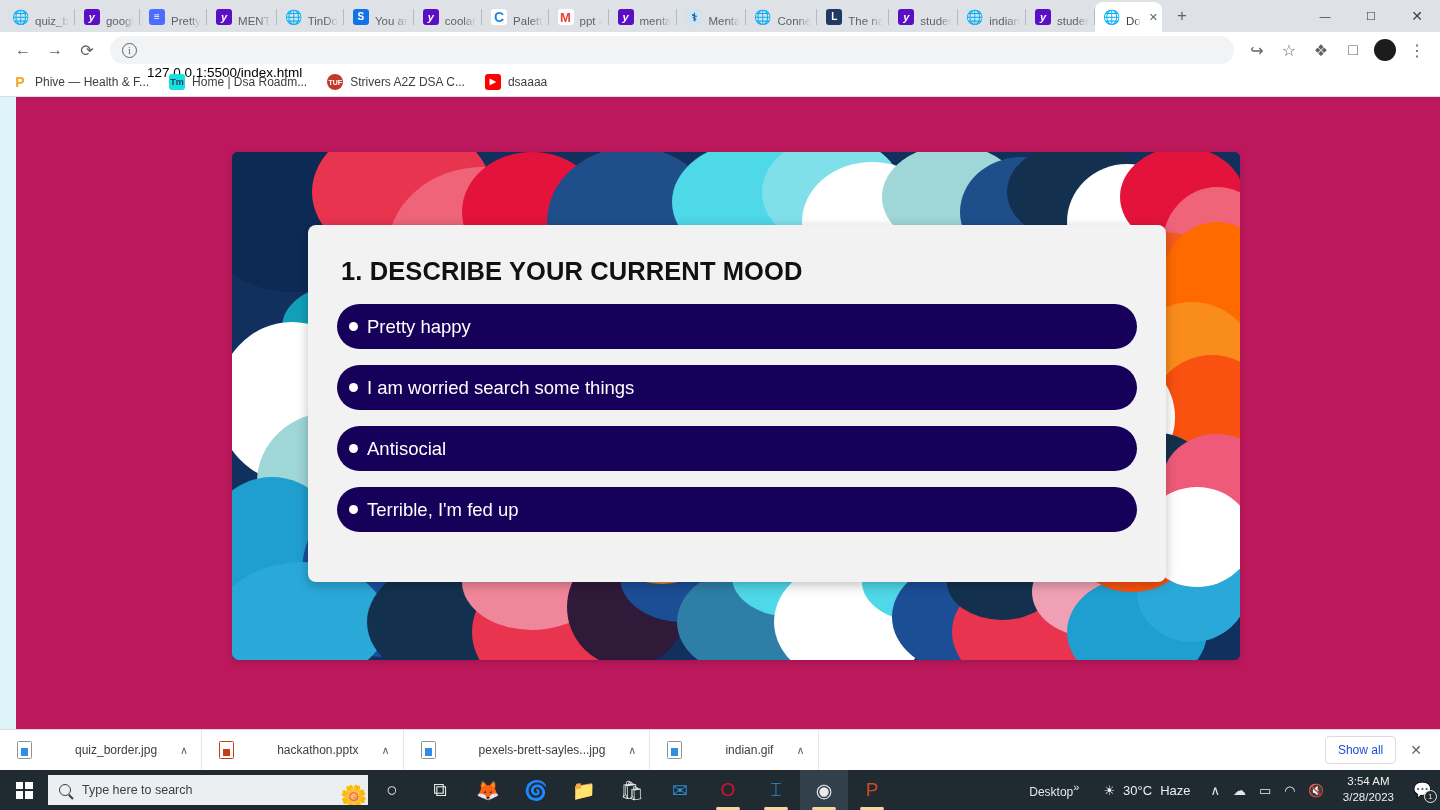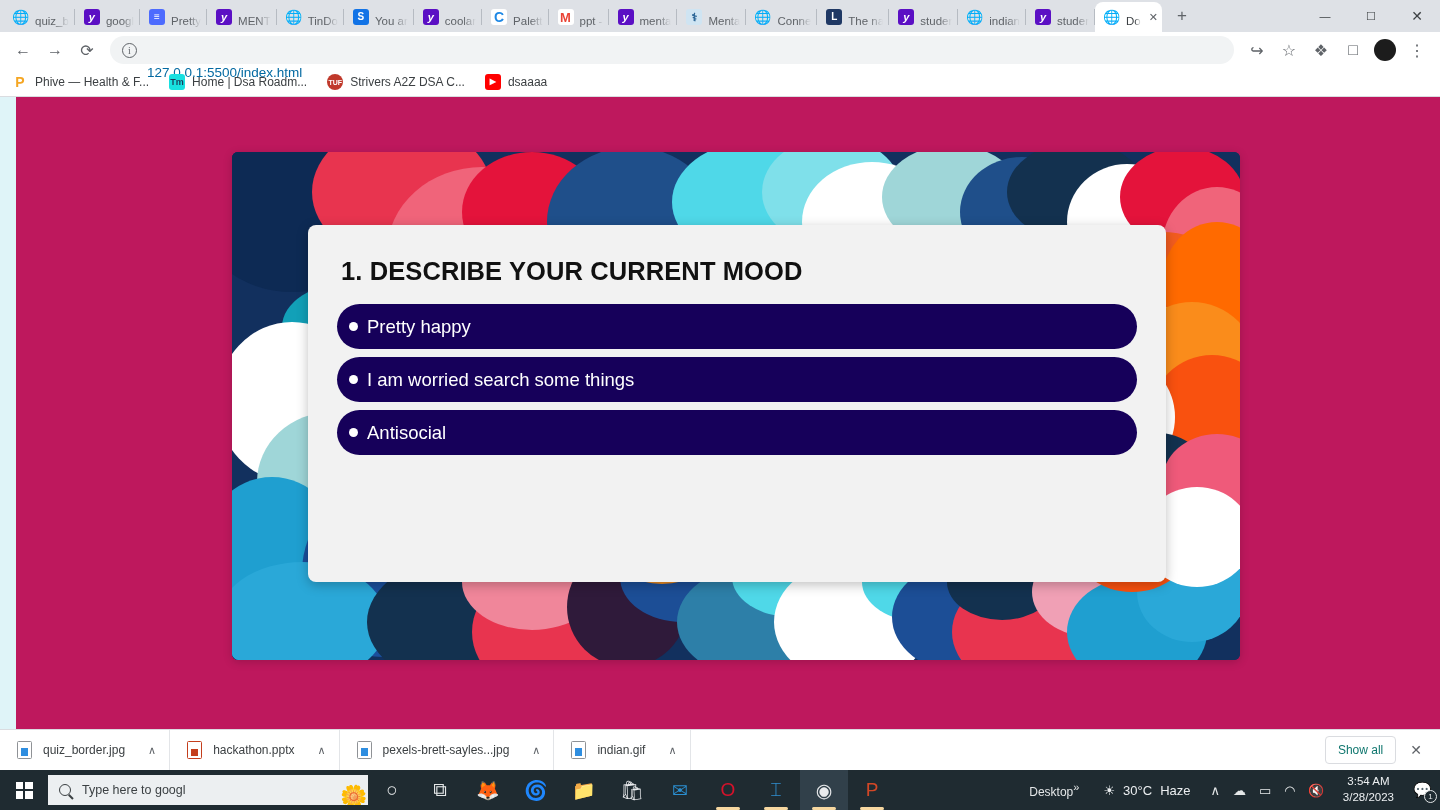--- a/index.html
+++ b/index.html
@@ -86,21 +86,21 @@
     flex: 1 1 auto; height: 28px; background: #f1f3f4;
     border-radius: 14px; display: flex; align-items: center;
     margin: 0 6px 0 6px; padding: 0 12px; gap: 10px;
   }
   .omnibox .info {
     width: 15px; height: 15px; border-radius: 50%;
     border: 1.3px solid #5f6368; color: #5f6368;
     font-size: 10px; display:flex; align-items:center; justify-content:center;
     flex: 0 0 auto; font-family: "Liberation Serif", serif;
   }
-  .url { font-size: 13.5px; color: #0369a1; margin-top: 44px; }
+  .url { font-size: 13.5px; color: #000000; margin-top: 44px; }
   .avatar {
     width: 22px; height: 22px; border-radius: 50%;
     background: #1c1c1c; flex: 0 0 auto; margin: 0 4px;
   }
 
   
   .bookmarks {
     height: 29px; background: #fff; display: flex; align-items: center;
     padding: 0 12px; gap: 20px;
     border-bottom: 1px solid #dadce0;
@@ -140,21 +140,21 @@
     box-shadow: 0 3px 12px rgba(0,0,0,.25);
     padding: 26px 29px 0 29px;
   }
   .qtitle {
     font-size: 25.5px; font-weight: bold; color: #111;
     letter-spacing: .1px; margin: 6px 0 18px 4px;
   }
   .opt {
     height: 45px; background: #16005a; border-radius: 23px;
     display: flex; align-items: center; gap: 9px;
-    padding-left: 12px; margin-bottom: 8px;
+    padding-left: 12px; margin-bottom: 16px;
     color: #fff; font-size: 18.5px;
   }
   .radio {
     width: 9px; height: 9px; border-radius: 50%;
     background: #fff; flex: 0 0 9px;
   }
   .submit {
     height: 32px; background: #3498db; color: #fff;
     display: flex; align-items: center; justify-content: center;
     font-size: 16px; margin-top: 8px; border: none; width: 100%;
@@ -176,25 +176,25 @@
     width: 15px; height: 18px; background: #fff;
     border: 1.2px solid #8f9296; border-radius: 1.5px;
     position: relative; flex: 0 0 15px;
   }
   .dlicon::after {
     content: ""; position: absolute; left: 3px; right: 3px; bottom: 2.5px;
     height: 8px; background: #2f8ee0;
   }
   .dlicon.ppt { border-color: #c43e1c; }
   .dlicon.ppt::after { background: #c43e1c; height: 7px; }
-  .dlname { white-space: nowrap; }
+  .dlname { white-space: nowrap; margin-left: 32px; }
   .dlcaret { font-size: 11px; color: #5f6368; margin-left: 12px; }
   .shelf-spacer { flex: 1 1 auto; }
   .showall {
-    font-size: 12px; color: #0f766e; border: 1px solid #dadce0;
+    font-size: 12px; color: #1d4ed8; border: 1px solid #dadce0;
     border-radius: 4px; padding: 6px 12px; margin-right: 14px;
   }
   .shelfclose { font-size: 14px; color: #5f6368; margin-right: 18px; }
 
   
   .taskbar {
     position: absolute; left: 0; top: 770px; width: 1440px; height: 40px;
     background: #1f2b31; display: flex; align-items: center;
   }
   .start {
@@ -451,20 +451,24 @@
               <span>Pretty happy</span>
             </div>
             <div class="opt">
               <span class="radio"></span>
               <span>I am worried search some things</span>
             </div>
             <div class="opt">
               <span class="radio"></span>
               <span>Antisocial</span>
             </div>
+            <div class="opt">
+              <span class="radio"></span>
+              <span>Terrible, I'm fed up</span>
+            </div>
           </div>
       </div>
     </div>
   </div>
 
   <div class="shelf">
     <div id="downloads-host" style="display:flex;align-items:center;">
         <div class="dl">
           <div class="dlicon "></div>
           <div class="dlname">quiz_border.jpg</div>
@@ -495,21 +499,21 @@
     <div class="start">
       <div class="winlogo">
           <i></i>
           <i></i>
           <i></i>
           <i></i>
         </div>
     </div>
     <div class="search">
       <div class="magn"></div>
-      <span>Type here to googl</span>
+      <span>Type here to search</span>
       <span class="searchdoodle">🌼</span>
     </div>
     <div id="taskbar-items-host" style="display:flex;align-items:center;height:40px;">
         <div class="tbicon" style="color: rgb(228, 231, 232);">
           <span>○</span>
         </div>
         <div class="tbicon" style="color: rgb(228, 231, 232);">
           <span>⧉</span>
         </div>
         <div class="tbicon" style="color: rgb(232, 113, 26);">

